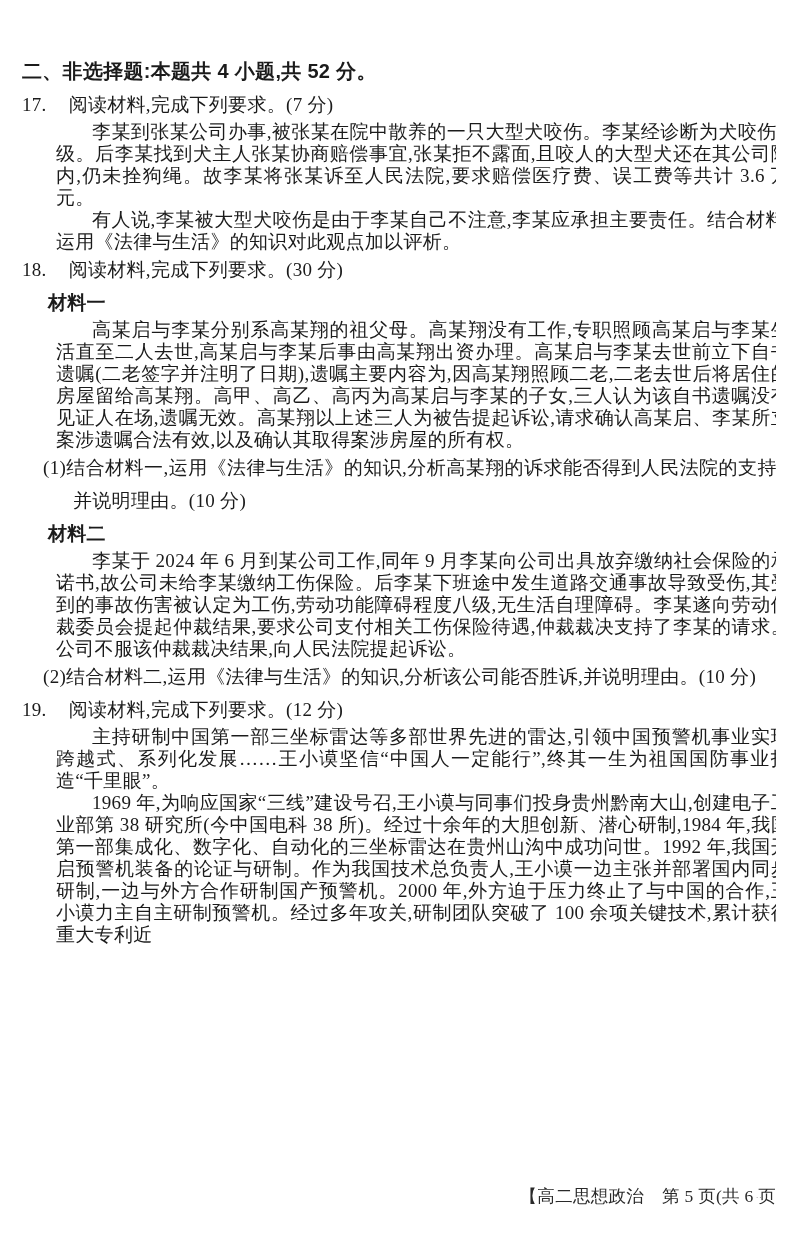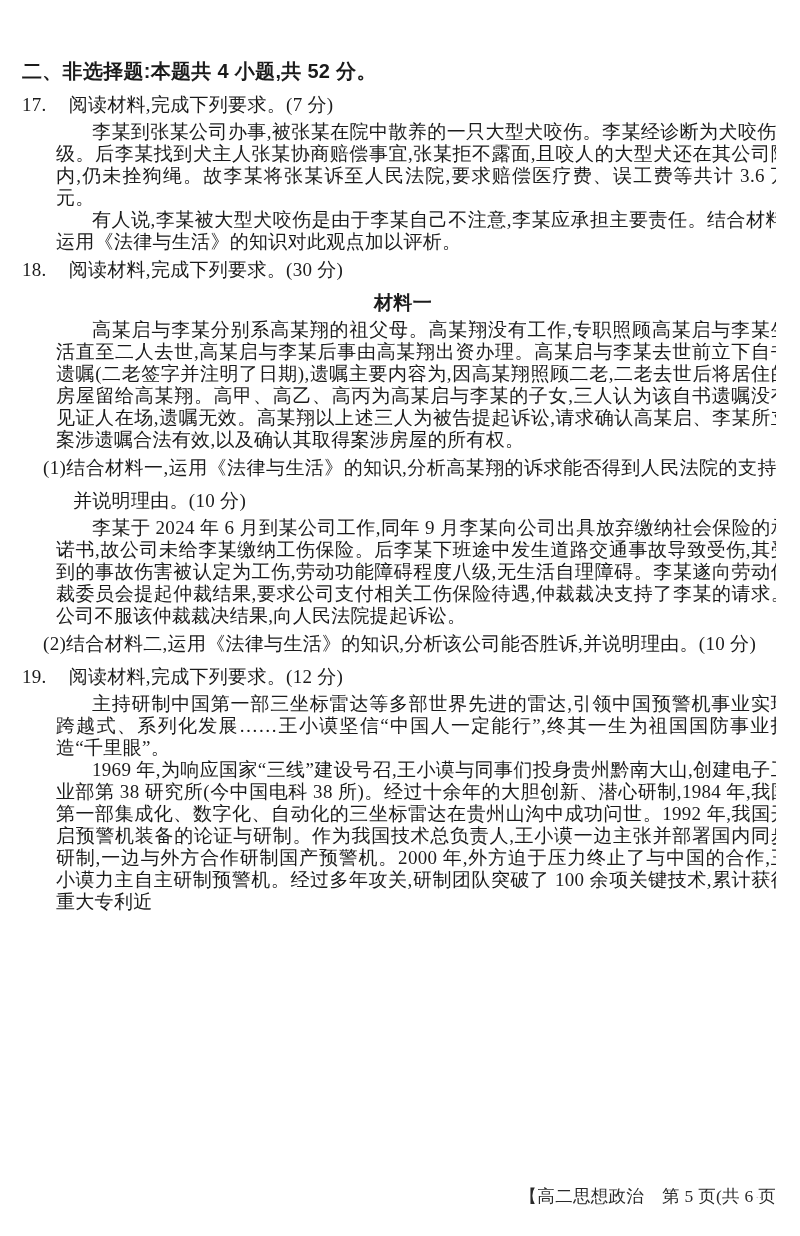--- a/index.html
+++ b/index.html
@@ -35,21 +35,20 @@
   .q-num {
     margin-right: 22px;
   }
   
   .material-label {
     font-family: "Liberation Sans", "DejaVu Sans", sans-serif;
     font-weight: 700;
     font-size: 19px;
     line-height: 33px;
     margin-left: 26px; 
-    text-align: center;
   }
   
   .body-para {
     margin-left: 34px;
     width: 734px;
     text-align: justify;
     text-indent: 36px;
     line-height: 22px;
   }
   
@@ -88,20 +87,21 @@
     <div class="section-header">二、非选择题:本题共 4 小题,共 52 分。</div>
 
     <div class="q-header"><span class="q-num">17.</span><span>阅读材料,完成下列要求。(7 分)</span></div>
     <div class="body-para">李某到张某公司办事,被张某在院中散养的一只大型犬咬伤。李某经诊断为犬咬伤Ⅱ级。后李某找到犬主人张某协商赔偿事宜,张某拒不露面,且咬人的大型犬还在其公司院内,仍未拴狗绳。故李某将张某诉至人民法院,要求赔偿医疗费、误工费等共计 3.6 万元。</div>
     <div class="body-para">有人说,李某被大型犬咬伤是由于李某自己不注意,李某应承担主要责任。结合材料,运用《法律与生活》的知识对此观点加以评析。</div>
 
     <div class="q-header"><span class="q-num">18.</span><span>阅读材料,完成下列要求。(30 分)</span></div>
     <div class="material-label">材料一</div>
     <div class="body-para">高某启与李某分别系高某翔的祖父母。高某翔没有工作,专职照顾高某启与李某生活直至二人去世,高某启与李某后事由高某翔出资办理。高某启与李某去世前立下自书遗嘱(二老签字并注明了日期),遗嘱主要内容为,因高某翔照顾二老,二老去世后将居住的房屋留给高某翔。高甲、高乙、高丙为高某启与李某的子女,三人认为该自书遗嘱没有见证人在场,遗嘱无效。高某翔以上述三人为被告提起诉讼,请求确认高某启、李某所立案涉遗嘱合法有效,以及确认其取得案涉房屋的所有权。</div>
     <div class="subq">(1)结合材料一,运用《法律与生活》的知识,分析高某翔的诉求能否得到人民法院的支持,并说明理由。(10 分)</div>
+    <div class="material-label">材料二</div>
     <div class="body-para">李某于 2024 年 6 月到某公司工作,同年 9 月李某向公司出具放弃缴纳社会保险的承诺书,故公司未给李某缴纳工伤保险。后李某下班途中发生道路交通事故导致受伤,其受到的事故伤害被认定为工伤,劳动功能障碍程度八级,无生活自理障碍。李某遂向劳动仲裁委员会提起仲裁结果,要求公司支付相关工伤保险待遇,仲裁裁决支持了李某的请求。公司不服该仲裁裁决结果,向人民法院提起诉讼。</div>
     <div class="subq">(2)结合材料二,运用《法律与生活》的知识,分析该公司能否胜诉,并说明理由。(10 分)</div>
 
     <div class="q-header"><span class="q-num">19.</span><span>阅读材料,完成下列要求。(12 分)</span></div>
     <div class="body-para">主持研制中国第一部三坐标雷达等多部世界先进的雷达,引领中国预警机事业实现跨越式、系列化发展……王小谟坚信“中国人一定能行”,终其一生为祖国国防事业打造“千里眼”。</div>
     <div class="body-para">1969 年,为响应国家“三线”建设号召,王小谟与同事们投身贵州黔南大山,创建电子工业部第 38 研究所(今中国电科 38 所)。经过十余年的大胆创新、潜心研制,1984 年,我国第一部集成化、数字化、自动化的三坐标雷达在贵州山沟中成功问世。1992 年,我国开启预警机装备的论证与研制。作为我国技术总负责人,王小谟一边主张并部署国内同步研制,一边与外方合作研制国产预警机。2000 年,外方迫于压力终止了与中国的合作,王小谟力主自主研制预警机。经过多年攻关,研制团队突破了 100 余项关键技术,累计获得重大专利近</div>
 
   </div>
 
   <div class="footer">【高二思想政治　第 5 页(共 6 页)】</div>

